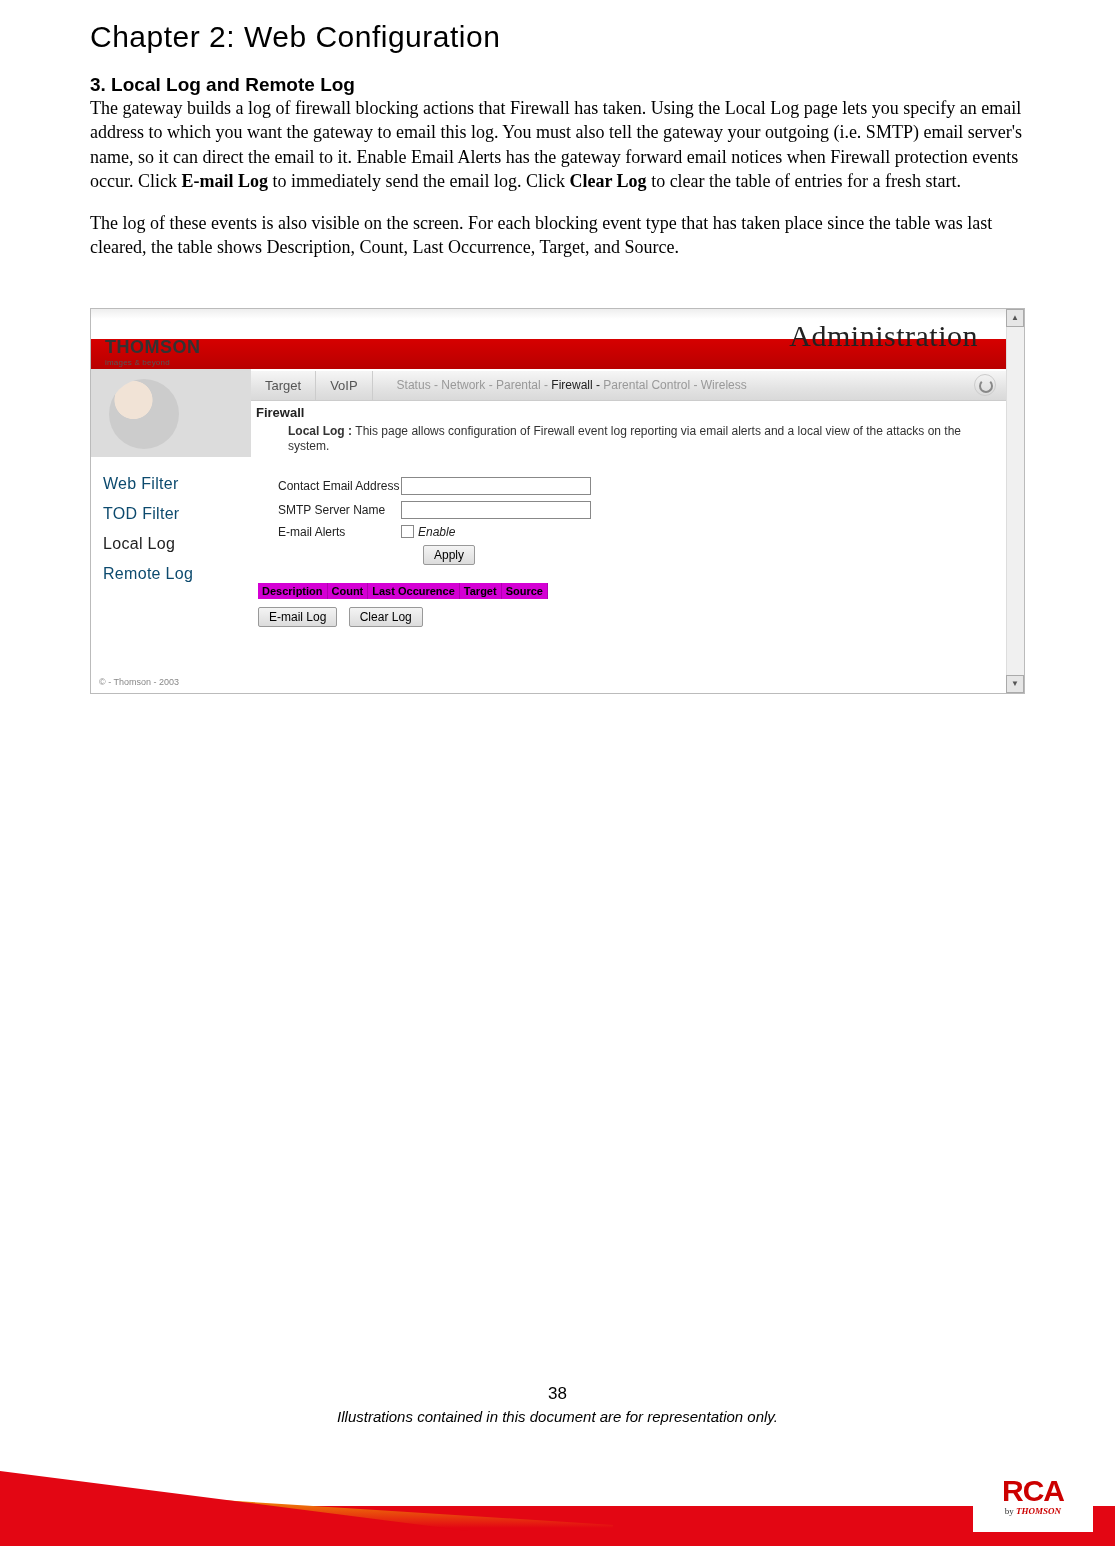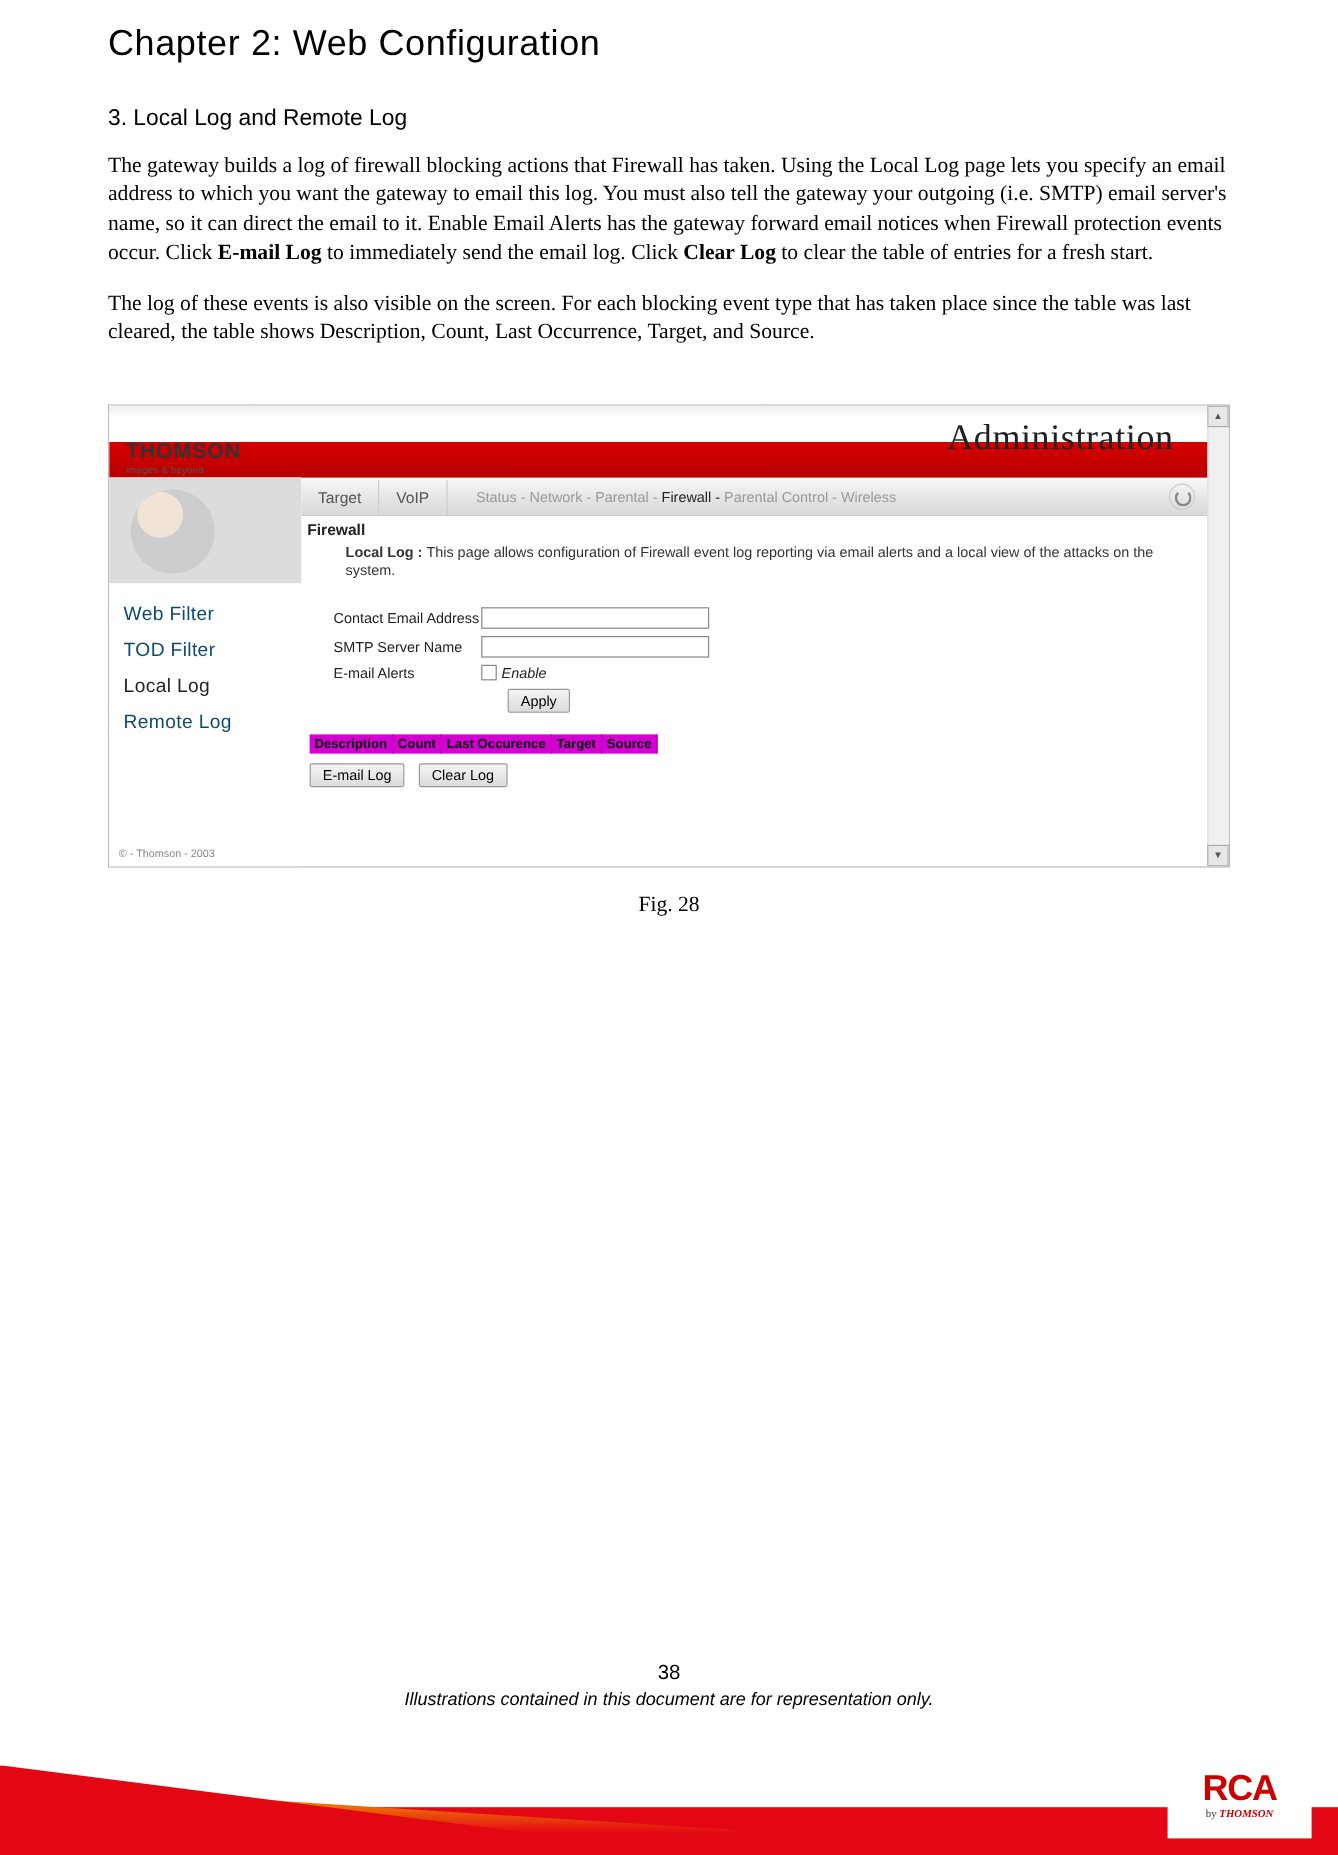--- a/index.html
+++ b/index.html
@@ -11,28 +11,28 @@
     position: relative;
     color: #000;
   }
   .page-content {
     padding: 20px 90px 0 90px;
   }
   .chapter-title {
     font-family: Verdana, Geneva, sans-serif;
     font-size: 30px;
     font-weight: 400;
-    margin-bottom: 34px;
+    margin-bottom: 20px;
     letter-spacing: 0.5px;
   }
   .section-title {
     font-family: Verdana, Geneva, sans-serif;
     font-size: 19px;
-    font-weight: 400;
-    margin-bottom: 15px;
+    font-weight: 700;
+    margin-bottom: 0;
   }
   .para {
     font-size: 18px;
     line-height: 1.35;
     margin-bottom: 18px;
     font-family: "Times New Roman", Times, serif;
   }
   .para b { font-weight: 700; }
   .screenshot {
     border: 1px solid #bbb;
@@ -347,21 +347,20 @@
         </div>
       </div>
 
       <div class="ss-btns">
         <button>E-mail Log</button>
         <button>Clear Log</button>
       </div>
     </div>
   </div>
 
-  <div class="fig-caption">Fig. 28</div>
 </div>
 
 <div class="page-footer-text">
   <span class="pnum">38</span>
   <span class="tagline">Illustrations contained in this document are for representation only.</span>
 </div>
 
 <div class="footer-bar">
   <div class="angle1"></div>
   <div class="angle2"></div>

